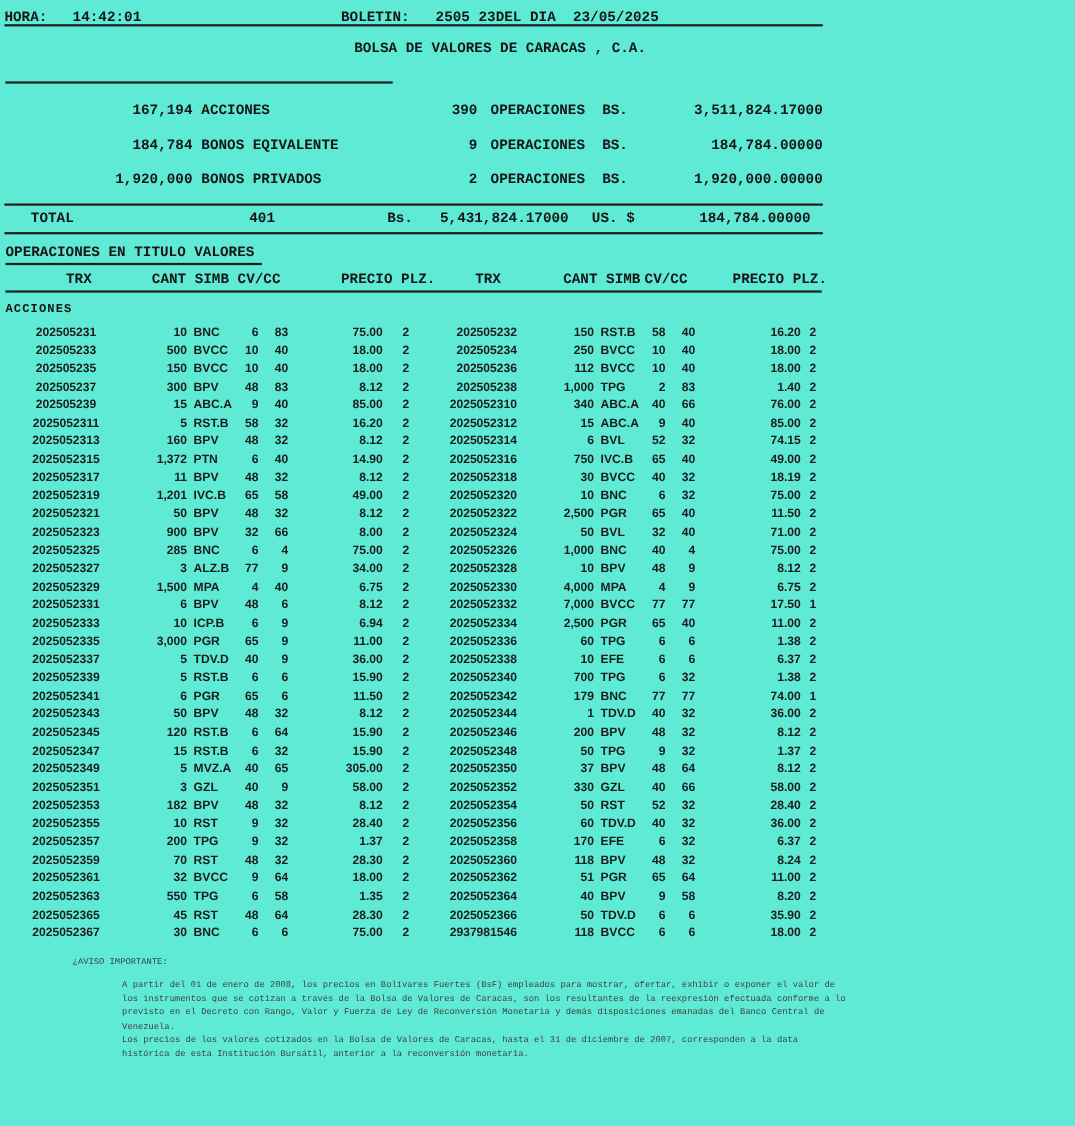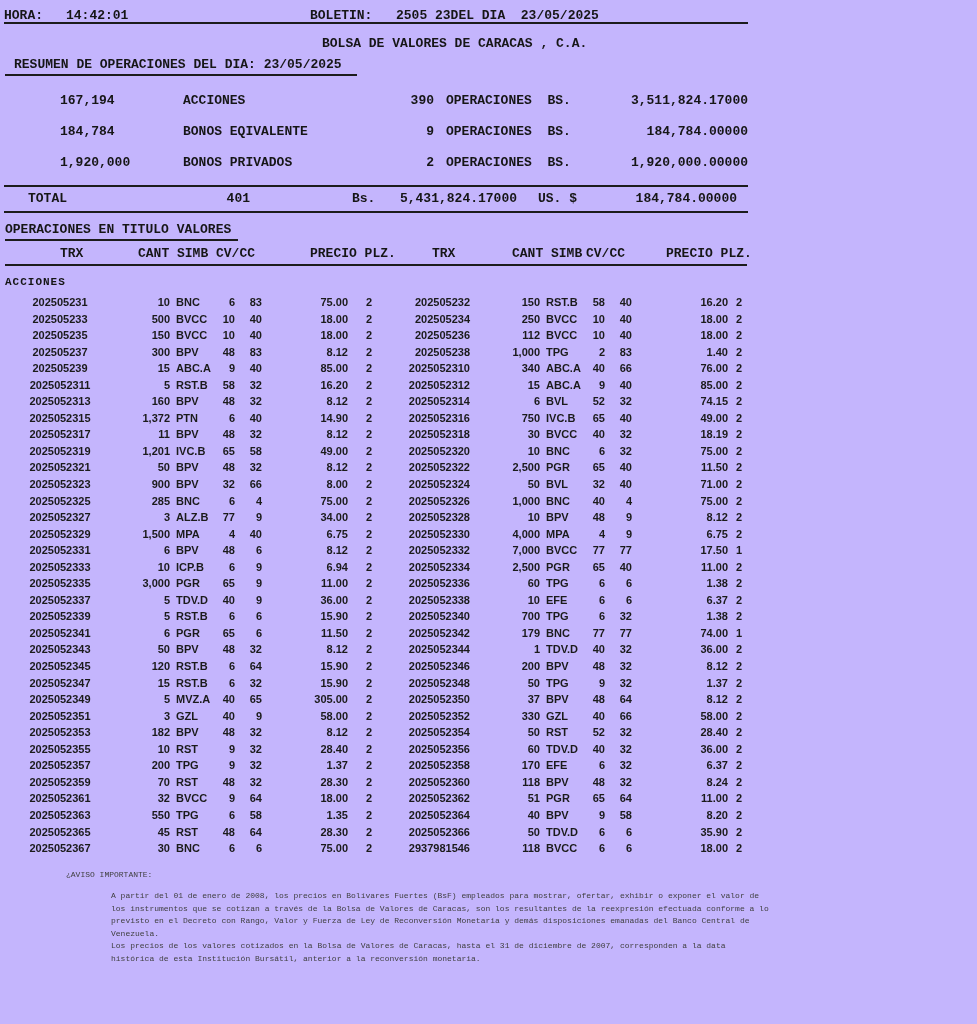--- a/index.html
+++ b/index.html
@@ -1,25 +1,25 @@
 <!DOCTYPE html>
 <html><head>
 <meta charset="utf-8">
 <style>
   html,body{margin:0;padding:0;background:#ffffff;}
-  .page{position:relative;width:977px;height:1024px;background:#c4b5fd;overflow:hidden;}
+  .page{position:relative;width:977px;height:1024px;background:#5eead4;overflow:hidden;}
   .mono{font-family:"Liberation Mono","DejaVu Sans Mono",monospace;font-weight:700;font-size:13px;color:#161616;white-space:pre;}
   .abs{position:absolute;white-space:pre;}
   .rule{position:absolute;background:#1c1c1c;height:2px;}
   .thin{height:1.5px;}
 
   
   .sum-row{position:absolute;left:0;width:977px;height:17px;}
   .sum-row span{position:absolute;top:0;}
-  .s-qty{left:60px;width:115px;}
+  .s-qty{left:60px;width:115px;text-align:right;}
   .s-label{left:183px;}
   .s-ops{left:352px;width:82px;text-align:right;}
   .s-opslabel{left:446px;}
   .s-amount{left:598px;width:150px;text-align:right;}
 
   
   .total-row{position:absolute;left:0;top:191px;width:977px;height:17px;}
   .total-row span{position:absolute;top:0;}
   .t-label{left:28px;}
   .t-ops{left:180px;width:70px;text-align:right;}
@@ -65,21 +65,20 @@
 
 <div class="page">
 
   <span class="abs mono" style="left:4px;top:8px;">HORA:</span>
   <span class="abs mono" style="left:66px;top:8px;">14:42:01</span>
   <span class="abs mono" style="left:310px;top:8px;">BOLETIN:</span>
   <span class="abs mono" style="left:396px;top:8px;">2505 23DEL DIA  23/05/2025</span>
   <div class="rule" style="left:4px;top:22px;width:744px;"></div>
 
   <span class="abs mono" style="left:322px;top:36px;">BOLSA DE VALORES DE CARACAS , C.A.</span>
-  <span class="abs mono" style="left:14px;top:57px;">RESUMEN DE OPERACIONES DEL DIA: 23/05/2025</span>
   <div class="rule thin" style="left:5px;top:74px;width:352px;"></div>
 
   <div>
   <div class="sum-row mono" style="top: 93px;">
     <span class="s-qty">167,194</span>
     <span class="s-label">ACCIONES</span>
     <span class="s-ops">390</span>
     <span class="s-opslabel">OPERACIONES  BS.</span>
     <span class="s-amount">3,511,824.17000</span>
   </div>

